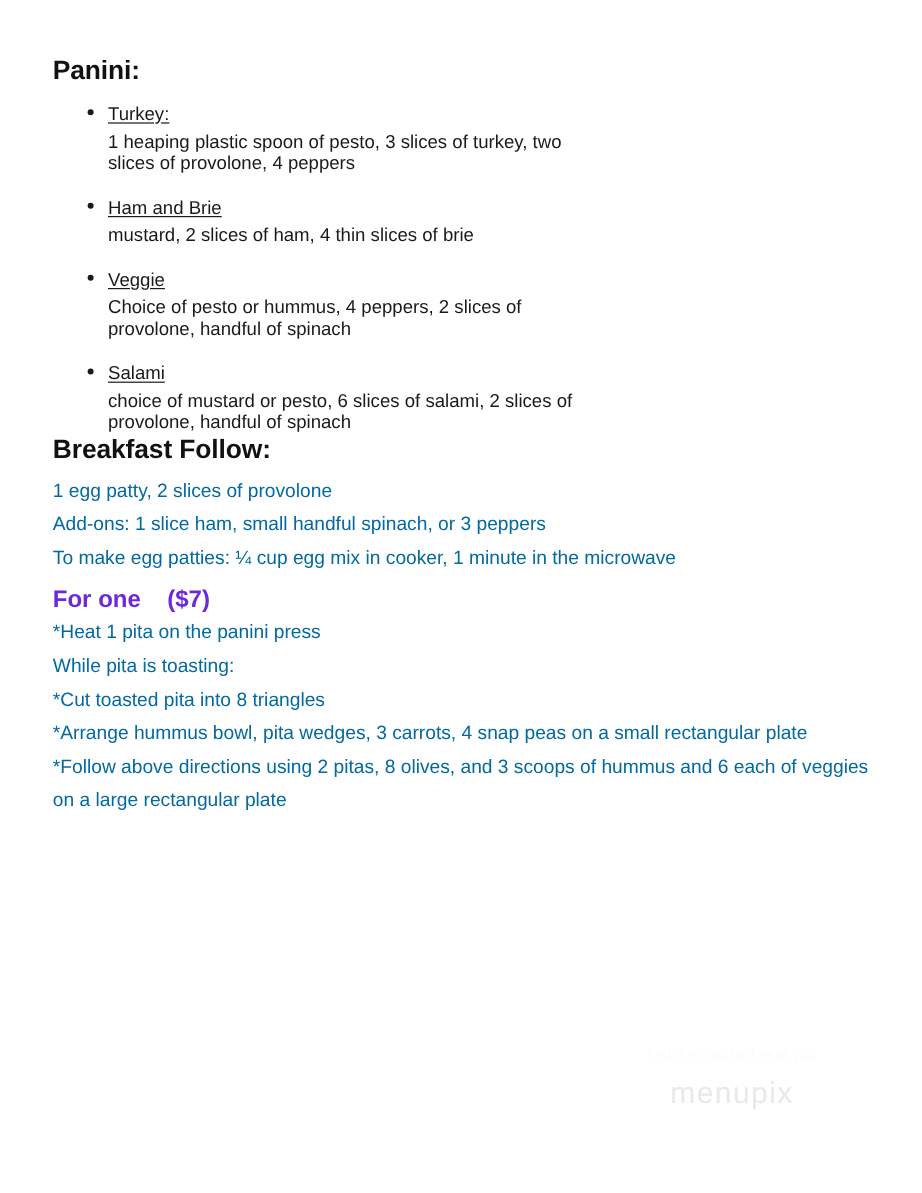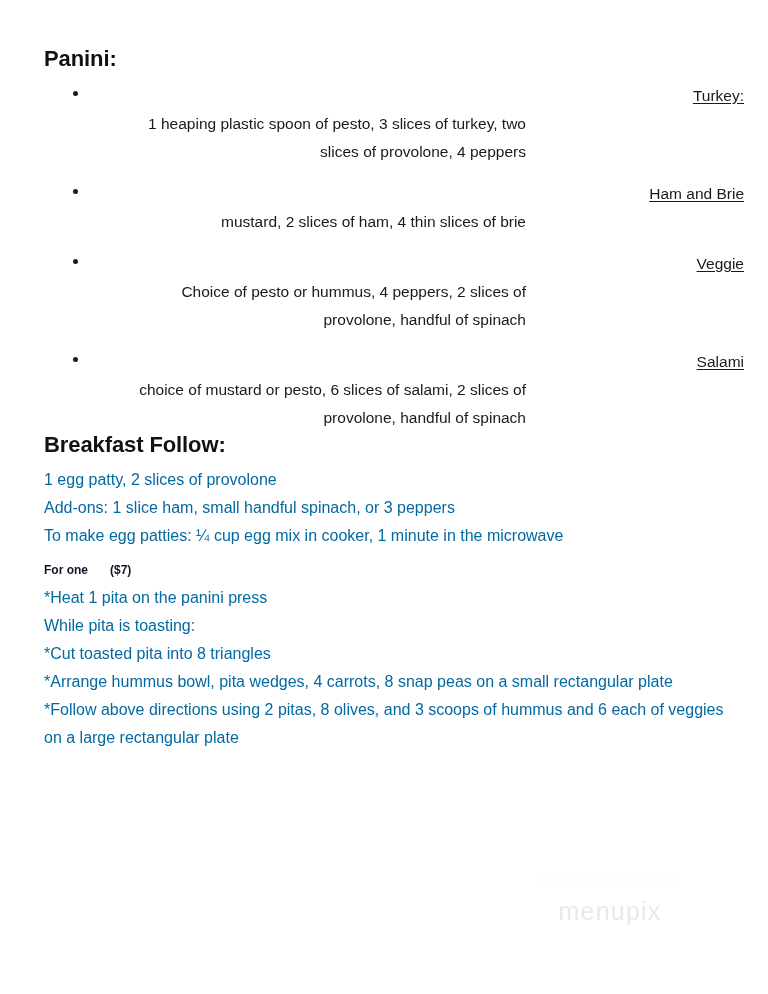--- a/index.html
+++ b/index.html
@@ -44,21 +44,20 @@
   }
 
   .heading-panini      { margin-top: 0px; }
   .heading-breakfast   { margin-top: 22px; }
   .heading-hummus      { margin-top: 24px; }
 
   ul.panini-list {
     list-style: none;
     margin: 10px 0 0 0;
     padding: 0;
-    text-align: right;
   }
 
   ul.panini-list > li {
     position: relative;
     padding-left: 46px;
     margin-bottom: 14px;
   }
   ul.panini-list > li:last-child { margin-bottom: 0; }
 
   .bullet-dot {
@@ -75,45 +74,44 @@
     display: inline-block;
     font-size: 15.5px;
     line-height: 28px;
     text-decoration: underline;
     text-underline-offset: 2px;
     color: #1a1a1a;
   }
 
   .item-desc {
     font-size: 15.5px;
-    line-height: 28px;
+    line-height: 18px;
     width: 410px;
     color: #1a1a1a;
-    margin-left: 26px;
   }
 
   p.body-line {
     font-size: 16px;
     line-height: 28px;
     margin: 0;
     padding: 0;
     color: #0369a1;
     width: 690px;
   }
 
   .block-breakfast { margin-top: 8px; }
   .block-hummus-one { margin-top: 6px; }
 
   .price-row {
-    font-size: 12px;
+    font-size: 20px;
     line-height: 28px;
     font-weight: bold;
     margin: 0;
     padding: 0;
-    color: #0f172a;
+    color: #6d28d9;
   }
   .price-row .price-amount {
     display: inline-block;
     margin-left: 22px;
   }
 
   
   .watermark {
     position: absolute;
     left: 510px;
@@ -179,21 +177,21 @@
     </div>
 
 
     <div class="block-hummus-one">
       <p class="price-row">
         <span>For one</span><span class="price-amount">($7)</span>
       </p>
       <p class="body-line">*Heat 1 pita on the panini press</p>
       <p class="body-line">While pita is toasting:</p>
       <p class="body-line">*Cut toasted pita into 8 triangles</p>
-      <p class="body-line">*Arrange hummus bowl, pita wedges, 4 carrots, 8 snap peas on a small rectangular plate</p>
+      <p class="body-line">*Arrange hummus bowl, pita wedges, 3 carrots, 4 snap peas on a small rectangular plate</p>
     </div>
 
     <div class="block-hummus-two">
       <p class="body-line">*Follow above directions using 2 pitas, 8 olives, and 3 scoops of hummus and 6 each of veggies on a large rectangular plate</p>
     </div>
 
   </div>
 
   <div class="watermark">
     <div class="watermark-tag">find a restaurant near you</div>

